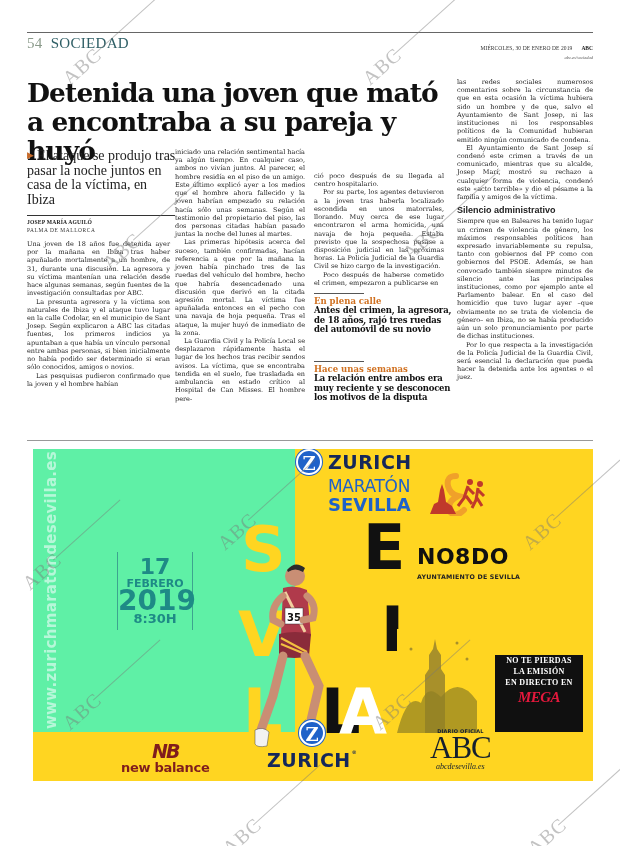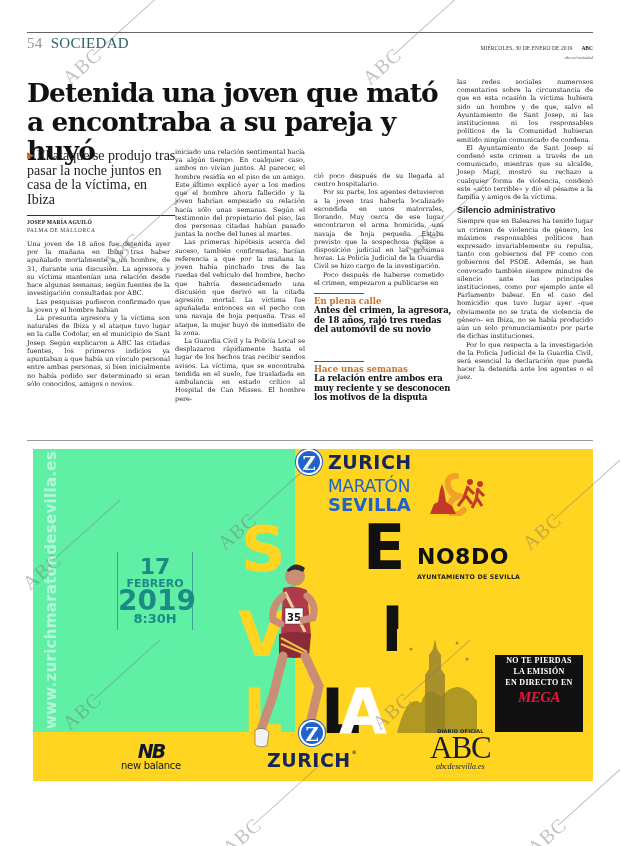--- a/index.html
+++ b/index.html
@@ -88,23 +88,23 @@
   .nosdo .n { font-weight: bold; font-size: 22px; color: #111; letter-spacing: 0.5px; white-space: nowrap; }
   .nosdo .ay { display: block; font-size: 6.3px; font-weight: bold; color: #222; margin-top: 4px; letter-spacing: 0.2px; white-space: nowrap; }
 
   .giralda { position: absolute; left: 364px; top: 180px; width: 80px; height: 104px; }
 
   .mega-box { position: absolute; left: 462px; top: 206px; width: 88px; height: 77px; background: #101010; text-align: center; font-family: Liberation Serif, serif; color: #fff; padding-top: 0; }
   .mega-box .ln { display: block; font-size: 8px; line-height: 11px; font-weight: bold; letter-spacing: 0.3px; }
   .mega-box .mega { display: block; font-size: 15px; font-weight: bold; color: #e4183c; letter-spacing: -0.5px; margin-top: 1px; font-style: italic; }
 
   .footer-logos { position: absolute; left: 0; top: 283px; width: 560px; height: 49px; }
-  .nb { position: absolute; left: 88px; top: 10px; text-align: center; font-family: "DejaVu Sans", sans-serif; color: #0f172a; }
+  .nb { position: absolute; left: 88px; top: 10px; text-align: center; font-family: "DejaVu Sans", sans-serif; color: #7f1d1d; }
   .nb .mark { display: block; font-size: 19px; font-weight: bold; font-style: italic; letter-spacing: -2px; line-height: 18px; }
-  .nb .word { display: block; font-size: 10px; font-weight: normal; letter-spacing: -0.3px; }
+  .nb .word { display: block; font-size: 13px; font-weight: bold; letter-spacing: -0.3px; }
   .zf { position: absolute; left: 234px; top: -12px; text-align: center; }
   .zf .zlogo { position: relative; display: inline-block; width: 26px; height: 26px; }
   .zf .word { display: block; font-family: "DejaVu Sans", sans-serif; font-weight: bold; font-size: 19px; color: #15275a; margin-top: 3px; letter-spacing: 0.5px; }
   .zf .reg { font-size: 5px; vertical-align: top; margin-left: 1px; }
   .abcf { position: absolute; left: 397px; top: -4px; text-align: center; font-family: "Liberation Serif", serif; color: #15202e; }
   .abcf .diario { display: block; font-family: "DejaVu Sans", sans-serif; font-size: 5px; font-weight: bold; letter-spacing: 0.2px; }
   .abcf .abc { display: block; font-size: 31px; line-height: 28px; letter-spacing: -1px; }
   .abcf .web { display: block; font-size: 8px; font-style: italic; }
 
   
@@ -134,22 +134,22 @@
   <span class="arrow">▶</span><span>El ataque se produjo tras pasar la noche juntos en casa de la víctima, en Ibiza</span>
 </div>
 <div class="sub-rule"></div>
 <div class="byline">
   <span class="author">JOSEP MARÍA AGUILÓ</span>
   <span class="place">PALMA DE MALLORCA</span>
 </div>
 
 <div class="col c1">
   <p class="first">Una joven de 18 años fue detenida ayer por la mañana en Ibiza tras haber apuñalado mortalmente a un hombre, de 31, durante una discusión. La agresora y su víctima mantenían una relación desde hace algunas semanas, según fuentes de la investigación consultadas por ABC.</p>
+  <p>La presunta agresora y la víctima son naturales de Ibiza y el ataque tuvo lugar en la calle Codolar, en el municipio de Sant Josep. Según explicaron a ABC las citadas fuentes, los primeros indicios ya apuntaban a que había un vínculo personal entre ambas personas, si bien inicialmente no había podido ser determinado si eran sólo conocidos, amigos o novios.</p>
   <p>Las pesquisas pudieron confirmado que la joven y el hombre habían</p>
-  <p>La presunta agresora y la víctima son naturales de Ibiza y el ataque tuvo lugar en la calle Codolar, en el municipio de Sant Josep. Según explicaron a ABC las citadas fuentes, los primeros indicios ya apuntaban a que había un vínculo personal entre ambas personas, si bien inicialmente no había podido ser determinado si eran sólo conocidos, amigos o novios.</p>
 </div>
 <div class="col c2">
   <p class="first">iniciado una relación sentimental hacía ya algún tiempo. En cualquier caso, ambos no vivían juntos. Al parecer, el hombre residía en el piso de un amigo. Este último explicó ayer a los medios que el hombre ahora fallecido y la joven habrían empezado su relación hacía sólo unas semanas. Según el testimonio del propietario del piso, las dos personas citadas habían pasado juntas la noche del lunes al martes.</p>
   <p>Las primeras hipótesis acerca del suceso, también confirmadas, hacían referencia a que por la mañana la joven había pinchado tres de las ruedas del vehículo del hombre, hecho que habría desencadenado una discusión que derivó en la citada agresión mortal. La víctima fue apuñalada entonces en el pecho con una navaja de hoja pequeña. Tras el ataque, la mujer huyó de inmediato de la zona.</p>
   <p>La Guardia Civil y la Policía Local se desplazaron rápidamente hasta el lugar de los hechos tras recibir sendos avisos. La víctima, que se encontraba tendida en el suelo, fue trasladada en ambulancia en estado crítico al Hospital de Can Misses. El hombre pere-</p>
 </div>
 <div class="col c3">
   <p class="first">ció poco después de su llegada al centro hospitalario.</p>
   <p>Por su parte, los agentes detuvieron a la joven tras haberla localizado escondida en unos matorrales, llorando. Muy cerca de ese lugar encontraron el arma homicida, una navaja de hoja pequeña. Estaba previsto que la sospechosa pasase a disposición judicial en las próximas horas. La Policía Judicial de la Guardia Civil se hizo cargo de la investigación.</p>
   <p>Poco después de haberse cometido el crimen, empezaron a publicarse en</p>

